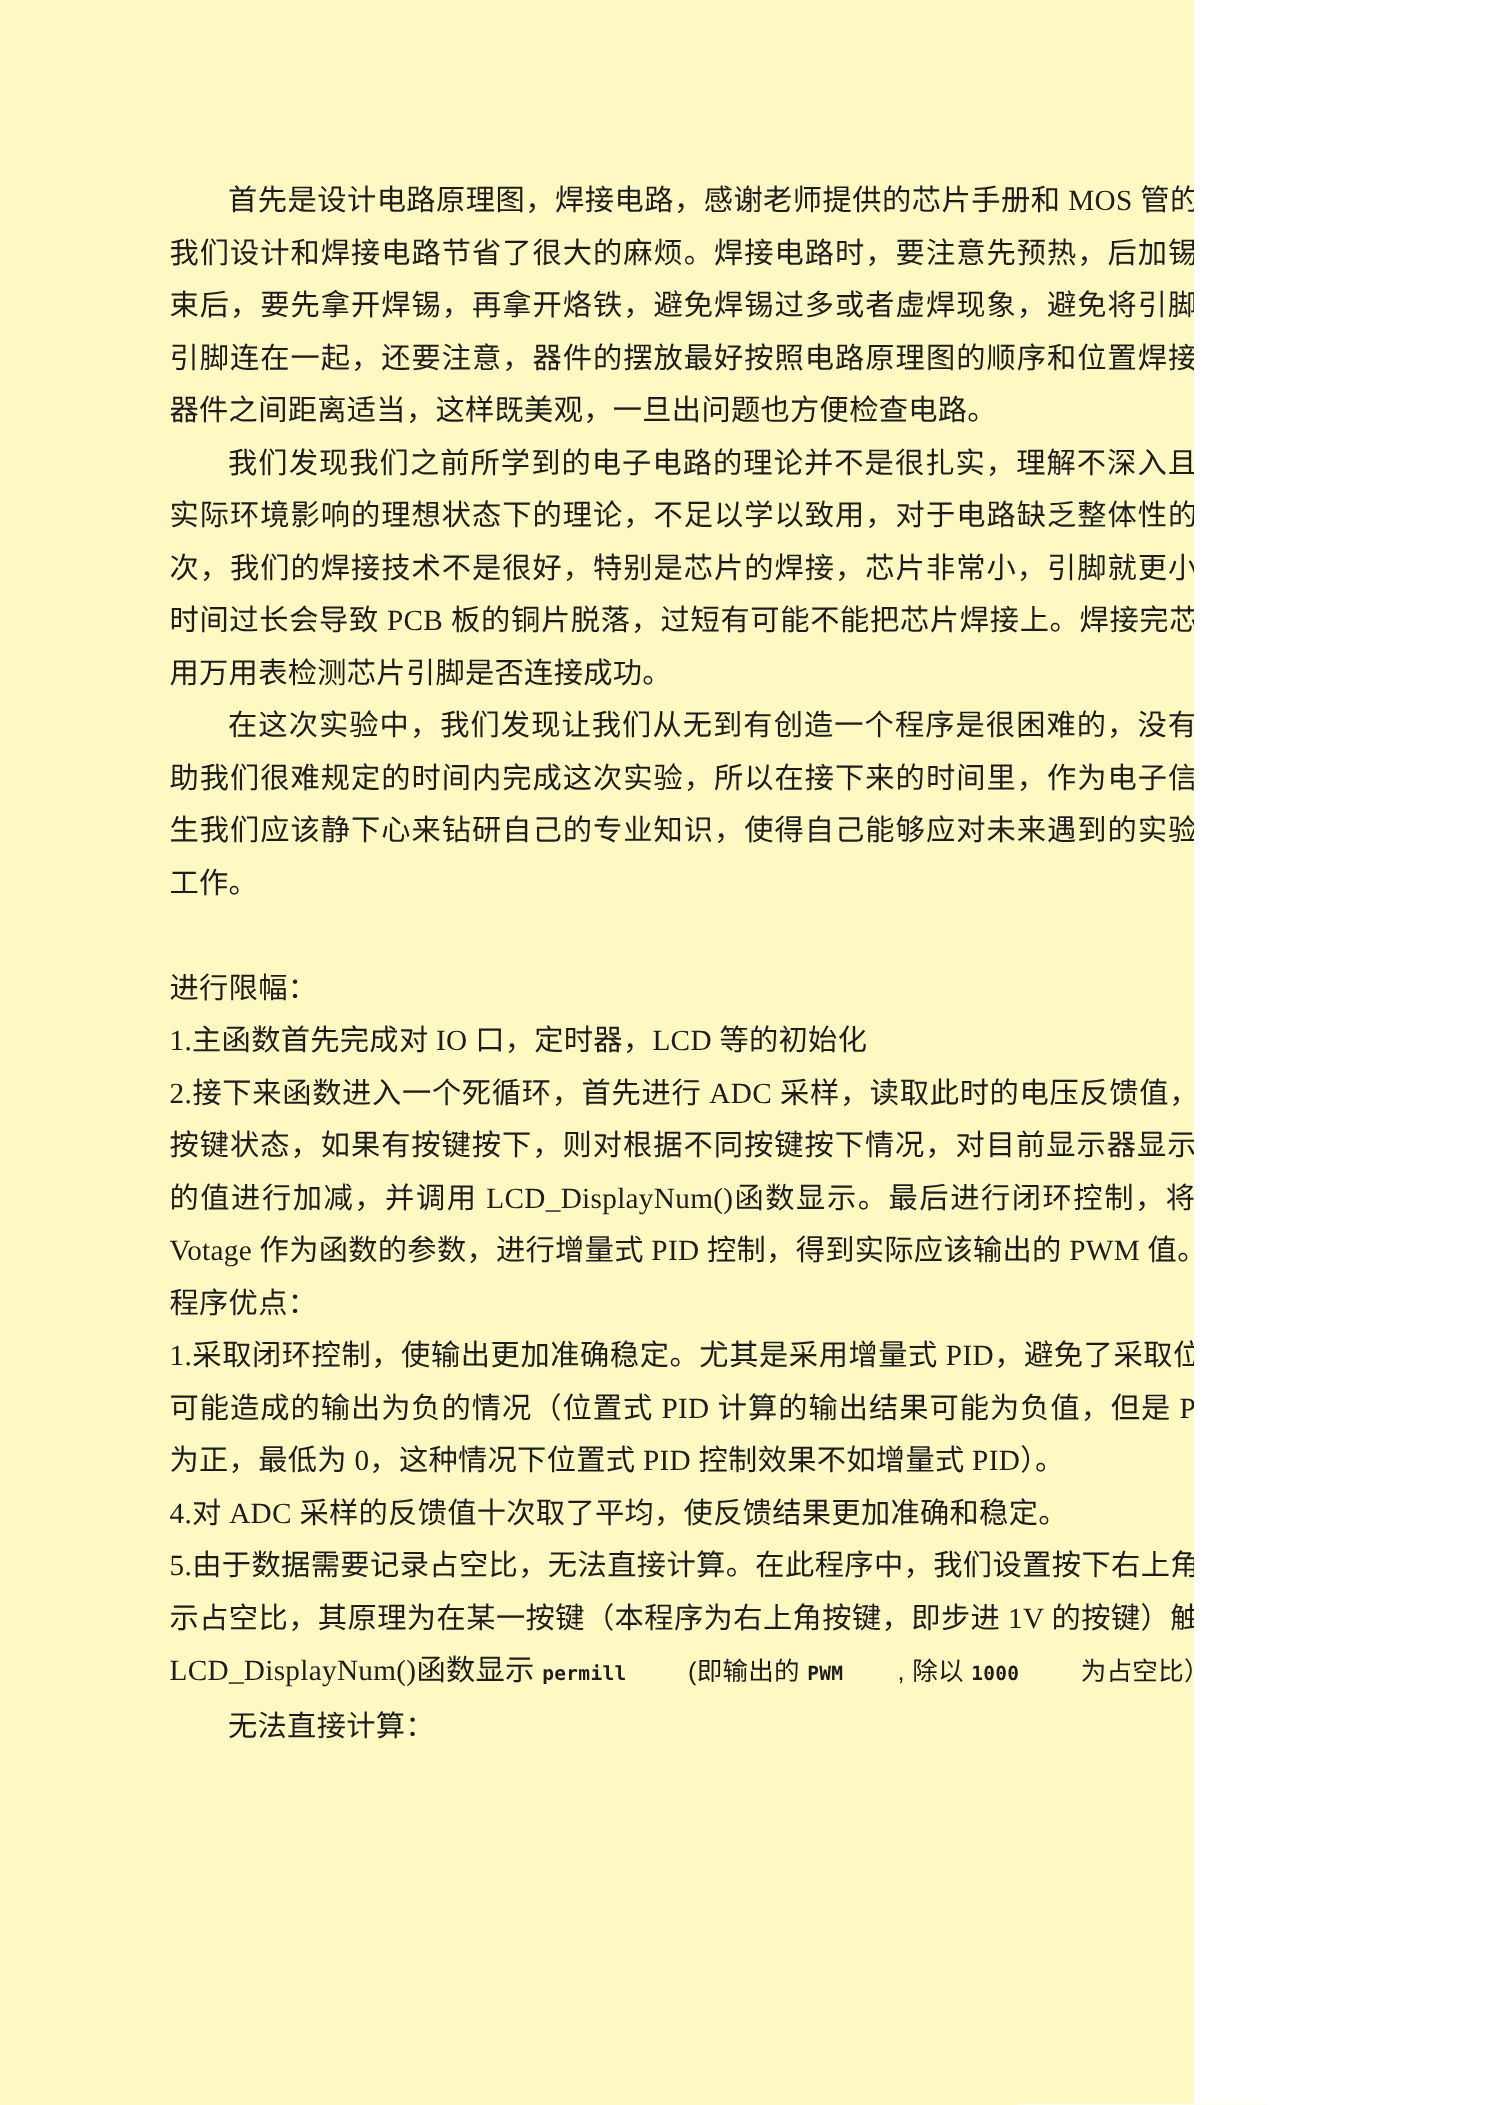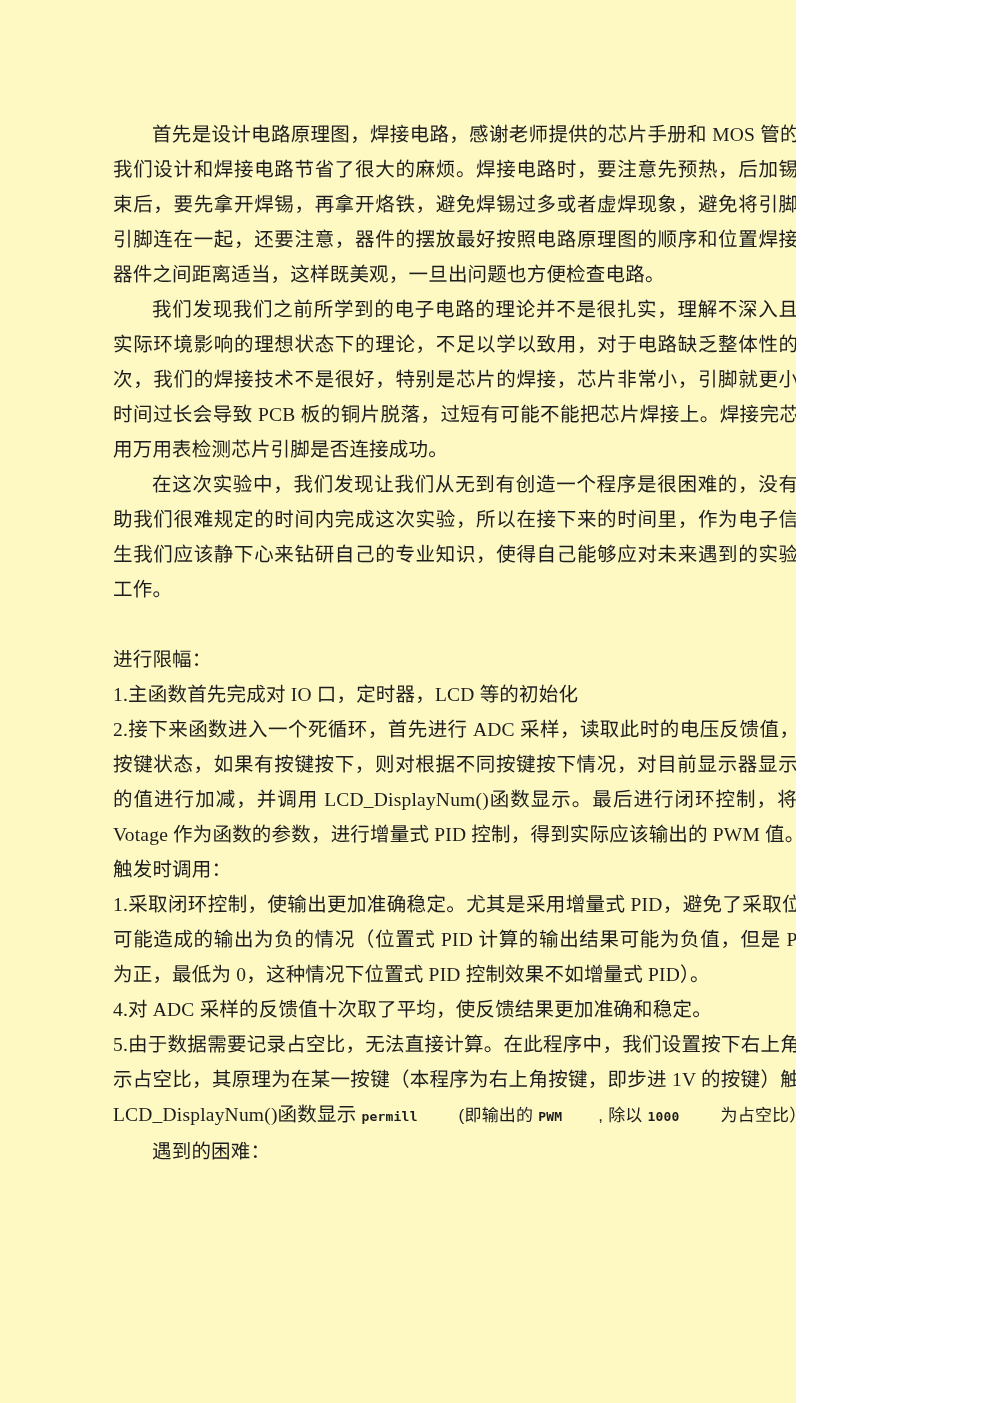--- a/index.html
+++ b/index.html
@@ -55,19 +55,19 @@
 <body>
 
 <main class="page">
   <section class="doc-body" id="doc" style="color: rgb(29, 29, 29);">
       <p class="indent"><span class="run-normal">首先是设计电路原理图，焊接电路，感谢老师提供的芯片手册和 MOS 管的资料，为我们设计和焊接电路节省了很大的麻烦。焊接电路时，要注意先预热，后加锡；焊接结束后，要先拿开焊锡，再拿开烙铁，避免焊锡过多或者虚焊现象，避免将引脚和临近的引脚连在一起，还要注意，器件的摆放最好按照电路原理图的顺序和位置焊接，器件与器件之间距离适当，这样既美观，一旦出问题也方便检查电路。</span></p>
       <p class="indent"><span class="run-normal">我们发现我们之前所学到的电子电路的理论并不是很扎实，理解不深入且是在忽略实际环境影响的理想状态下的理论，不足以学以致用，对于电路缺乏整体性的考虑；其次，我们的焊接技术不是很好，特别是芯片的焊接，芯片非常小，引脚就更小了，焊接时间过长会导致 PCB 板的铜片脱落，过短有可能不能把芯片焊接上。焊接完芯片后，要用万用表检测芯片引脚是否连接成功。</span></p>
       <p class="indent"><span class="run-normal">在这次实验中，我们发现让我们从无到有创造一个程序是很困难的，没有老师的帮助我们很难规定的时间内完成这次实验，所以在接下来的时间里，作为电子信息类的学生我们应该静下心来钻研自己的专业知识，使得自己能够应对未来遇到的实验和日后的工作。</span></p>
       <p class="space-before"><span class="run-normal">进行限幅：</span></p>
       <p><span class="run-normal">1.主函数首先完成对 IO 口，定时器，LCD 等的初始化</span></p>
       <p><span class="run-normal">2.接下来函数进入一个死循环，首先进行 ADC 采样，读取此时的电压反馈值，然后检测按键状态，如果有按键按下，则对根据不同按键按下情况，对目前显示器显示的 Votage 的值进行加减，并调用 LCD_DisplayNum()函数显示。最后进行闭环控制，将反馈值和 Votage 作为函数的参数，进行增量式 PID 控制，得到实际应该输出的 PWM 值。</span></p>
-      <p><span class="run-normal">触发时调用：</span></p>
+      <p><span class="run-normal">程序优点：</span></p>
       <p><span class="run-normal">1.采取闭环控制，使输出更加准确稳定。尤其是采用增量式 PID，避免了采取位置式 PID 可能造成的输出为负的情况（位置式 PID 计算的输出结果可能为负值，但是 PWM 只能为正，最低为 0，这种情况下位置式 PID 控制效果不如增量式 PID）。</span></p>
       <p><span class="run-normal">4.对 ADC 采样的反馈值十次取了平均，使反馈结果更加准确和稳定。</span></p>
       <p><span class="run-normal">5.由于数据需要记录占空比，无法直接计算。在此程序中，我们设置按下右上角的按键显示占空比，其原理为在某一按键（本程序为右上角按键，即步进 1V 的按键）触发时调用 LCD_DisplayNum()函数显示 </span><span class="run-code">permill</span><span class="run-alt"> (即输出的 </span><span class="run-code">PWM</span><span class="run-alt">, 除以 </span><span class="run-code">1000</span><span class="run-alt"> 为占空比）</span><span class="run-normal">。</span></p>
-      <p class="indent"><span class="run-normal">遇到的困难：</span></p>
+      <p class="indent"><span class="run-normal">无法直接计算：</span></p>
     </section>
 </main>
 
 </body></html>

